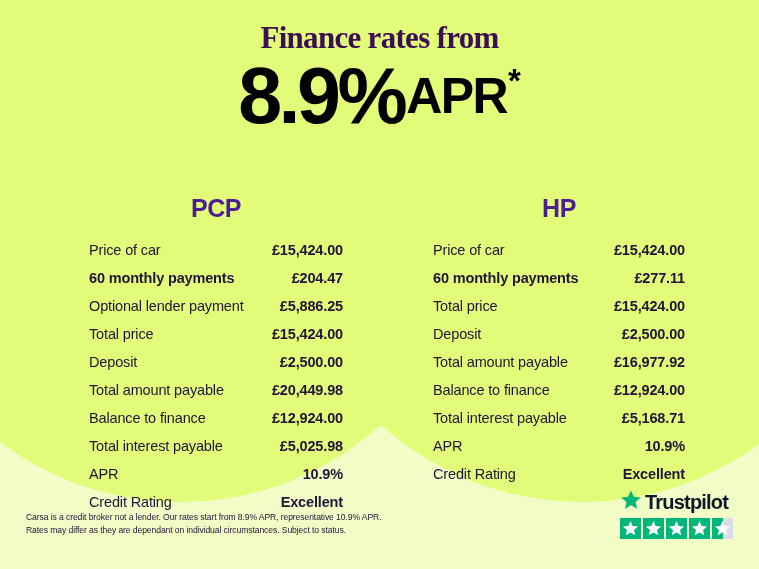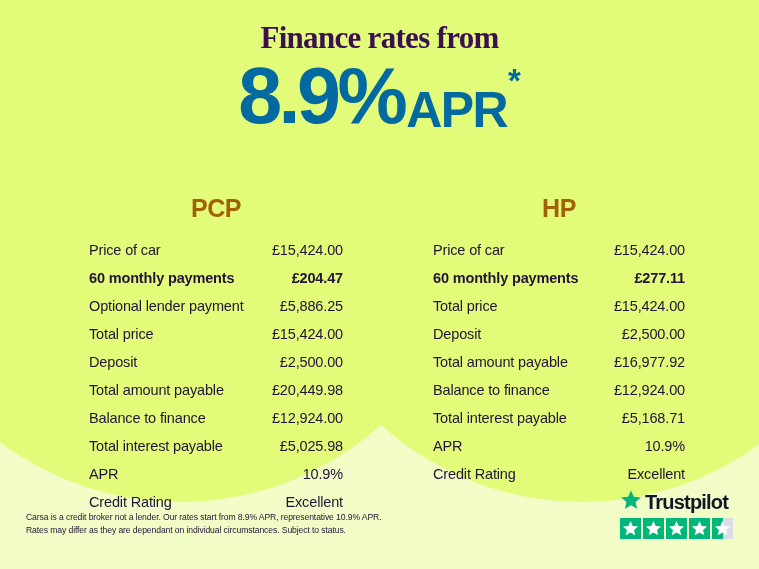--- a/index.html
+++ b/index.html
@@ -57,23 +57,23 @@
     font-size: 31px;
     font-weight: 700;
     letter-spacing: -0.7px;
     line-height: 38px;
     margin: 0;
     font-family: Liberation Serif, serif;
   }
   #rate-line {
     margin-top: -1px;
     display: flex;
-    align-items: flex-end;
+    align-items: center;
     justify-content: center;
-    color: #0369a1;
+    color: #000000;
     line-height: 1;
   }
   #rate-value {
     font-size: 79px;
     font-weight: 800;
     letter-spacing: -3.5px;
   }
   #rate-unit {
     font-size: 50px;
     font-weight: 700;
@@ -95,35 +95,35 @@
     color: #231337;
   }
   #plan-pcp { left: 89px;  width: 254px; }
   #plan-hp  { left: 433px; width: 252px; }
 
   .plan-title {
     text-align: center;
     font-size: 25px;
     font-weight: 700;
     letter-spacing: -0.4px;
-    color: #a16207;
+    color: #4c1d95;
     margin: 0 0 19px 0;
   }
   .rows { display: block; }
   .row {
     display: flex;
     justify-content: space-between;
     align-items: baseline;
     height: 28px;
     font-size: 14.5px;
     letter-spacing: -0.15px;
     white-space: nowrap;
   }
   .row .label { text-align: right; }
-  .row .value { text-align: right; }
+  .row .value { text-align: right; font-weight: bold; }
   .row.bold .label,
   .row.bold .value { font-weight: 700; }
 
   
   #disclaimer {
     position: absolute;
     left: 26px;
     top: 511px;
     width: 420px;
     color: #231337;

